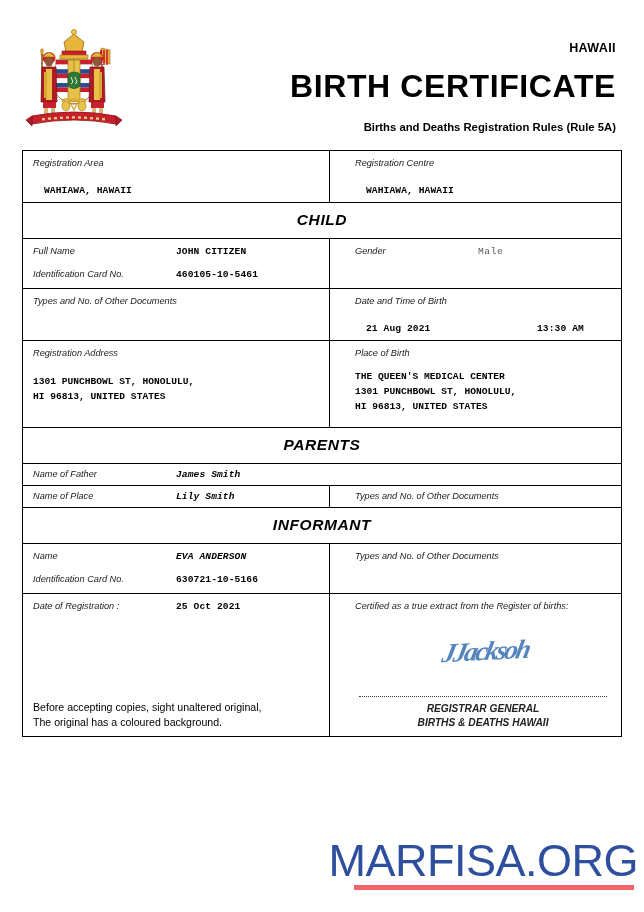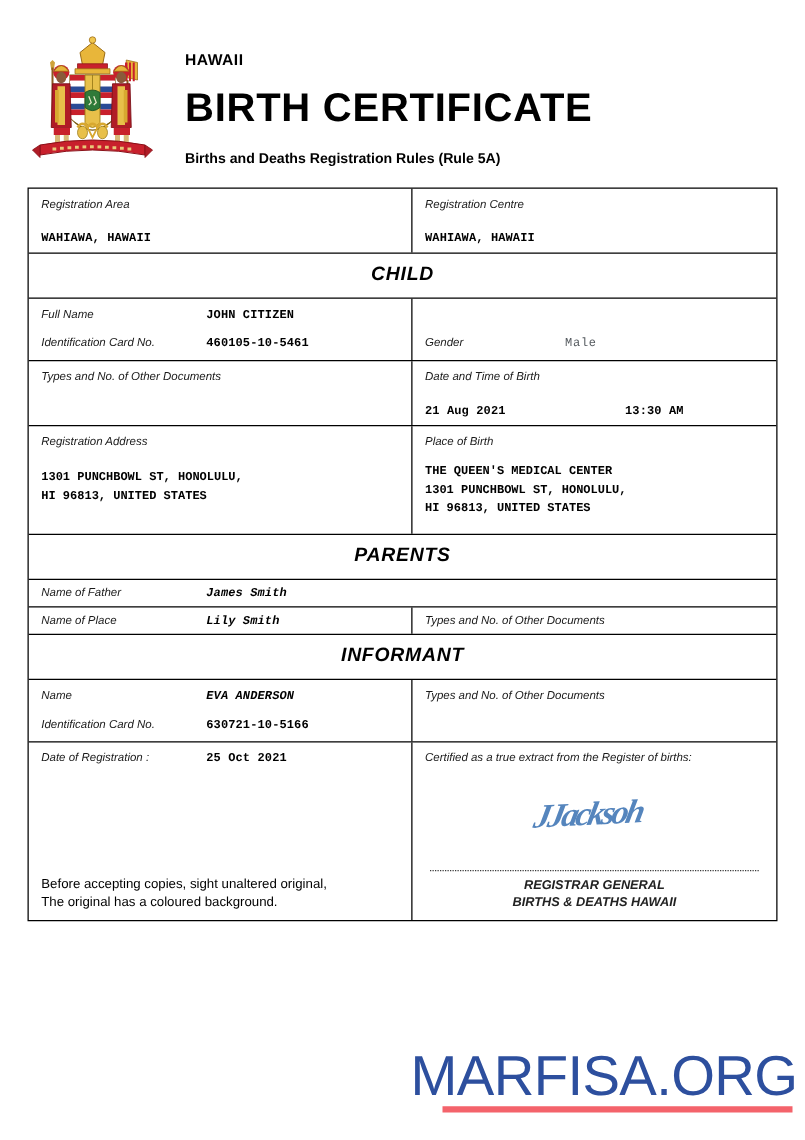--- a/index.html
+++ b/index.html
@@ -25,23 +25,23 @@
   }
   .emblem {
     position: absolute;
     left: 18px; top: 20px;
     width: 112px; height: 122px;
   }
   .emblem svg { display: block; }
 
   .header-text {
     position: absolute;
-    left: 148px; top: 0;
+    left: 124px; top: 0;
     width: 492px;
-    text-align: left;
+    text-align: right;
   }
   .state-name {
     margin-top: 41px;
     font-size: 12.5px;
     font-weight: bold;
     letter-spacing: 0.4px;
   }
   .doc-title {
     margin-top: 15px;
     font-size: 32px;
@@ -60,20 +60,21 @@
     position: absolute;
     left: 22px; top: 150px;
     width: 600px;
     border: 1.4px solid #000;
     box-sizing: border-box;
   }
   .row {
     display: flex;
     border-bottom: 1.2px solid #000;
     box-sizing: border-box;
+    gap: 15px;
   }
   .row:last-child { border-bottom: none; }
 
   .cell {
     box-sizing: border-box;
     padding: 7px 10px 6px 10px;
     position: relative;
   }
   .cell.left {
     width: 307px;
@@ -92,20 +93,21 @@
     font-size: 9.2px;
     color: #1a1a1a;
     white-space: nowrap;
   }
   .value {
     font-family: "Liberation Mono", "DejaVu Sans Mono", monospace;
     font-weight: bold;
     font-size: 9.6px;
     letter-spacing: 0.1px;
     white-space: pre;
+    margin-left: 11px;
   }
   .value.italic { font-style: italic; }
   .value.gray {
     font-weight: normal;
     color: #555a5f;
     letter-spacing: 0.6px;
   }
 
   
   .line {
@@ -345,21 +347,21 @@
       <div class="line">
         <span class="label">Full Name</span>
         <span class="value">JOHN CITIZEN</span>
       </div>
       <div class="spacer-sm"></div>
       <div class="line">
         <span class="label">Identification Card No.</span>
         <span class="value">460105-10-5461</span>
       </div>
     </div>
-    <div class="cell right" style="display:flex;flex-direction:column;justify-content:flex-end;padding-bottom:8px;">
+    <div class="cell right" style="display:flex;flex-direction:column;padding-bottom:8px;">
       <div class="line narrow">
         <span class="label">Gender</span>
         <span class="value gray">Male</span>
       </div>
     </div>
   </div>
 
   <div class="row">
     <div class="cell left">
       <div class="label">Types and No. of Other Documents</div>

